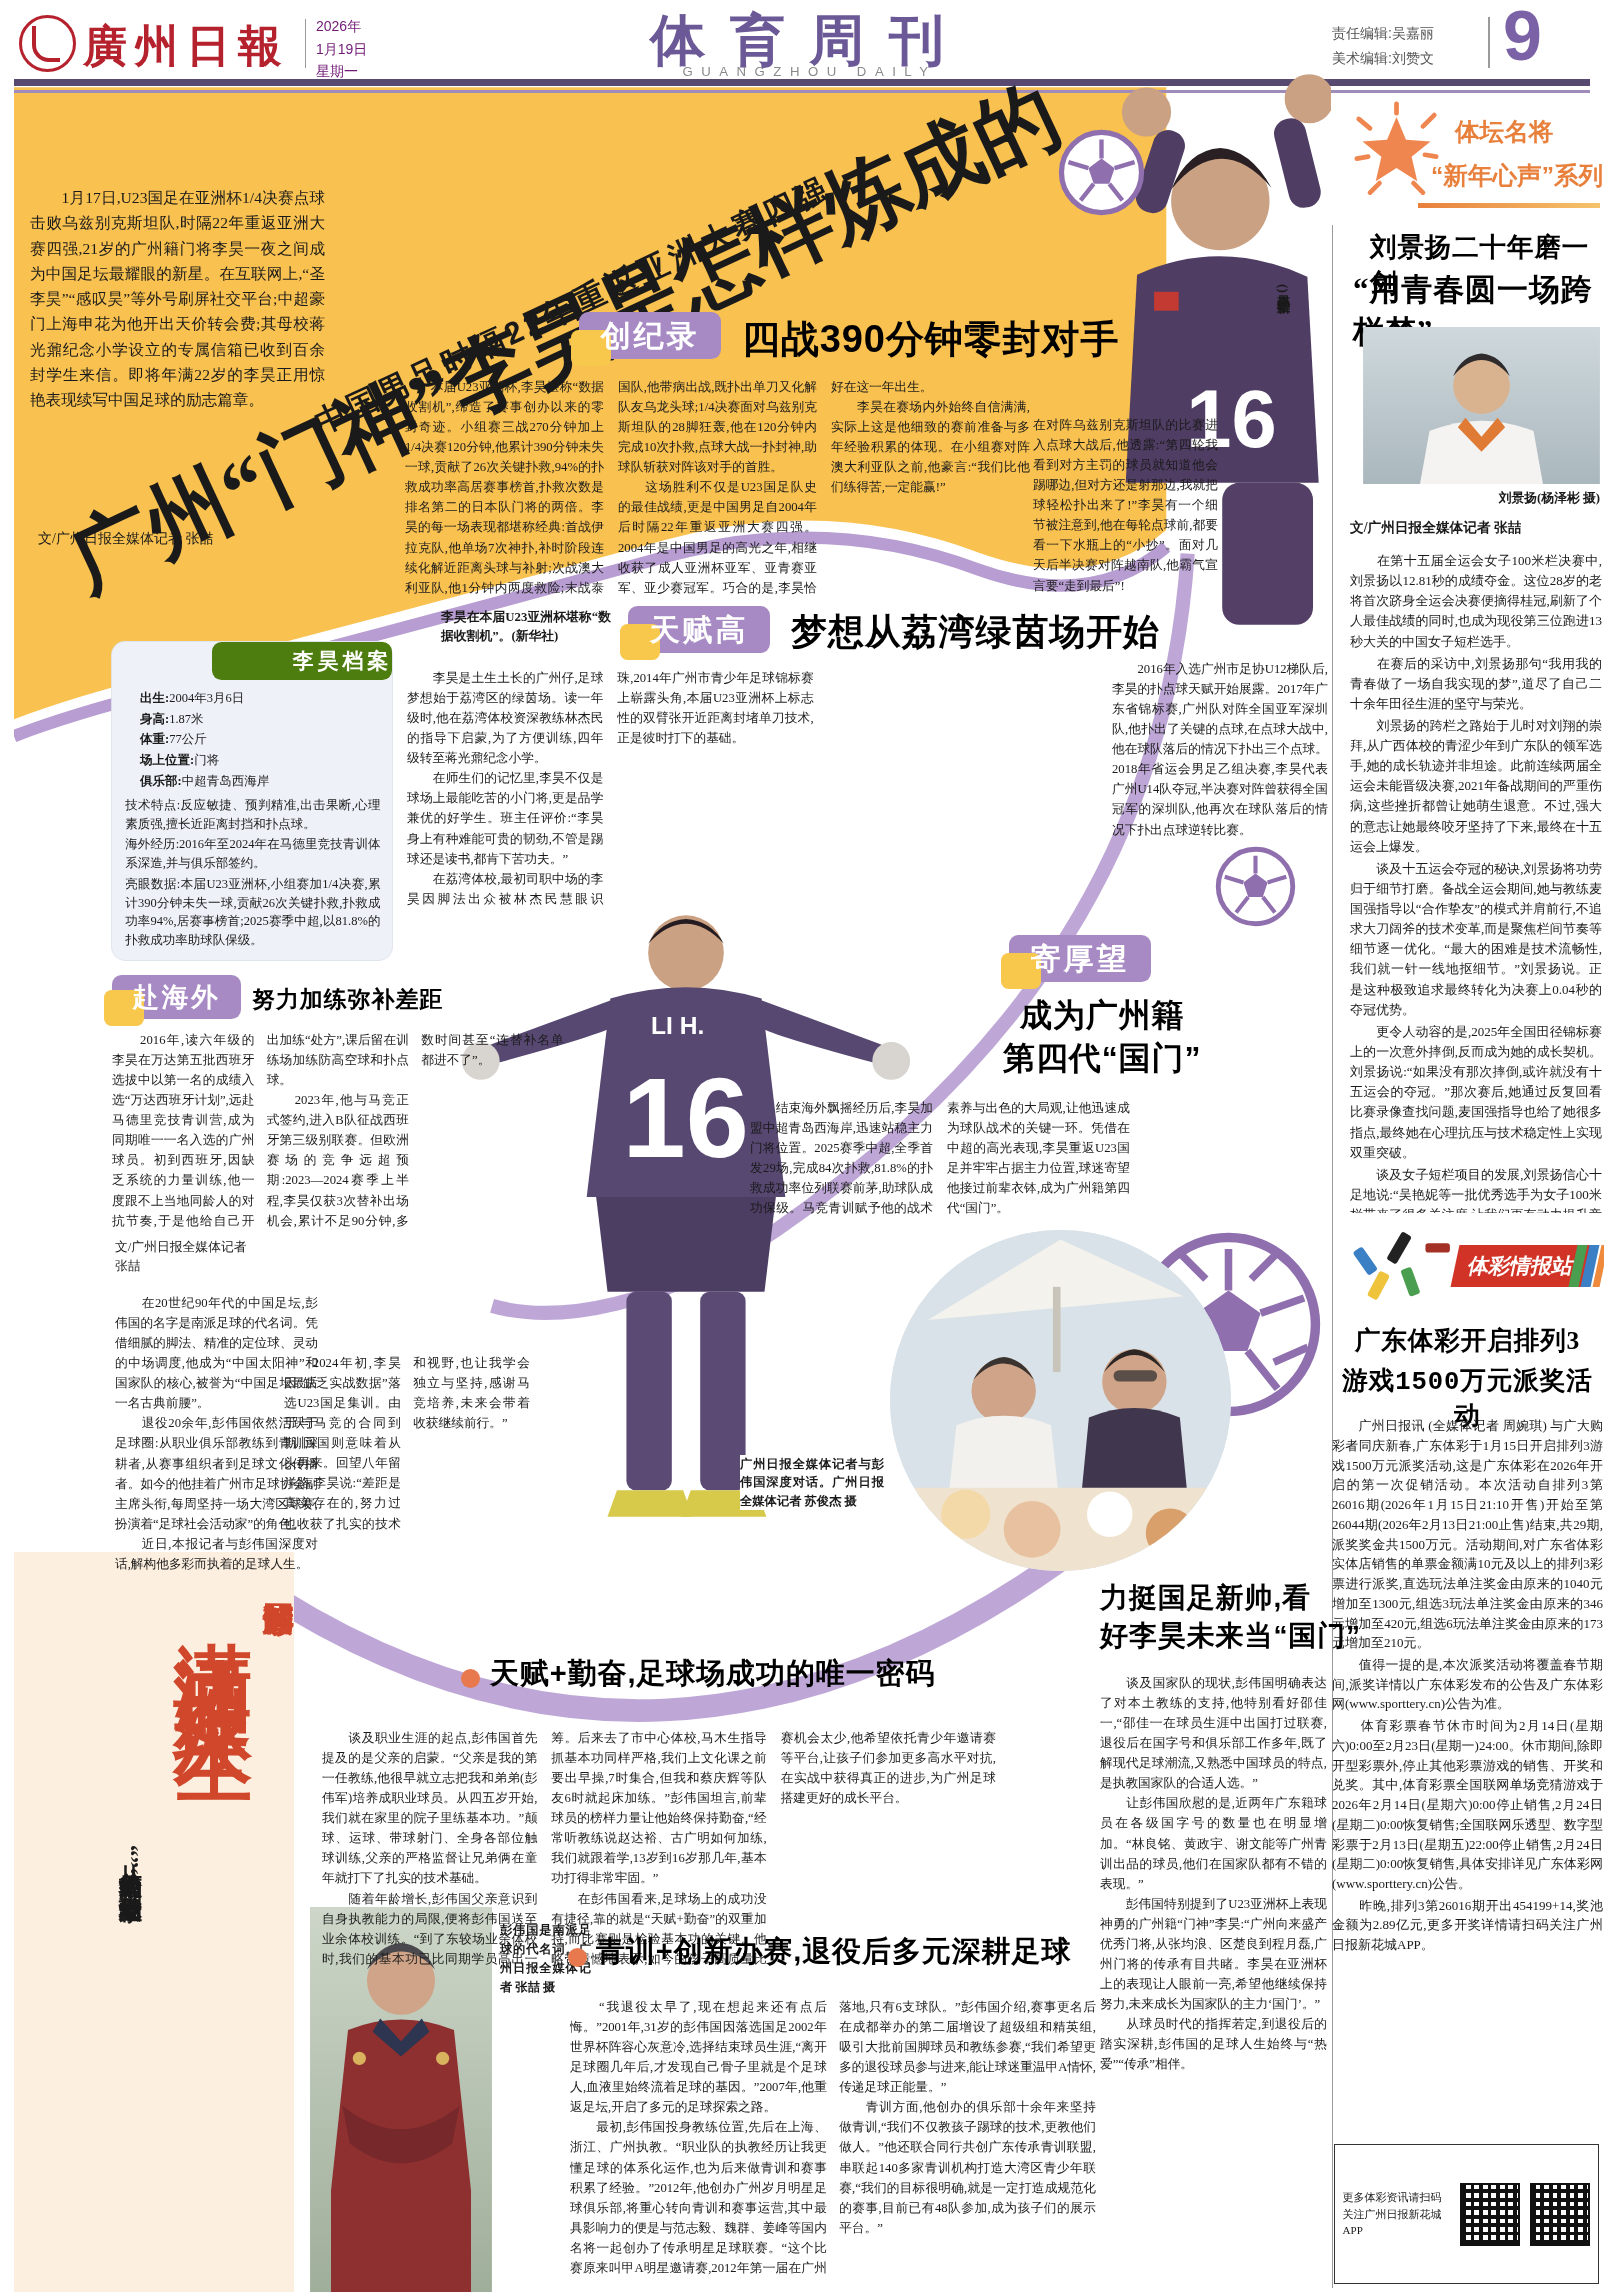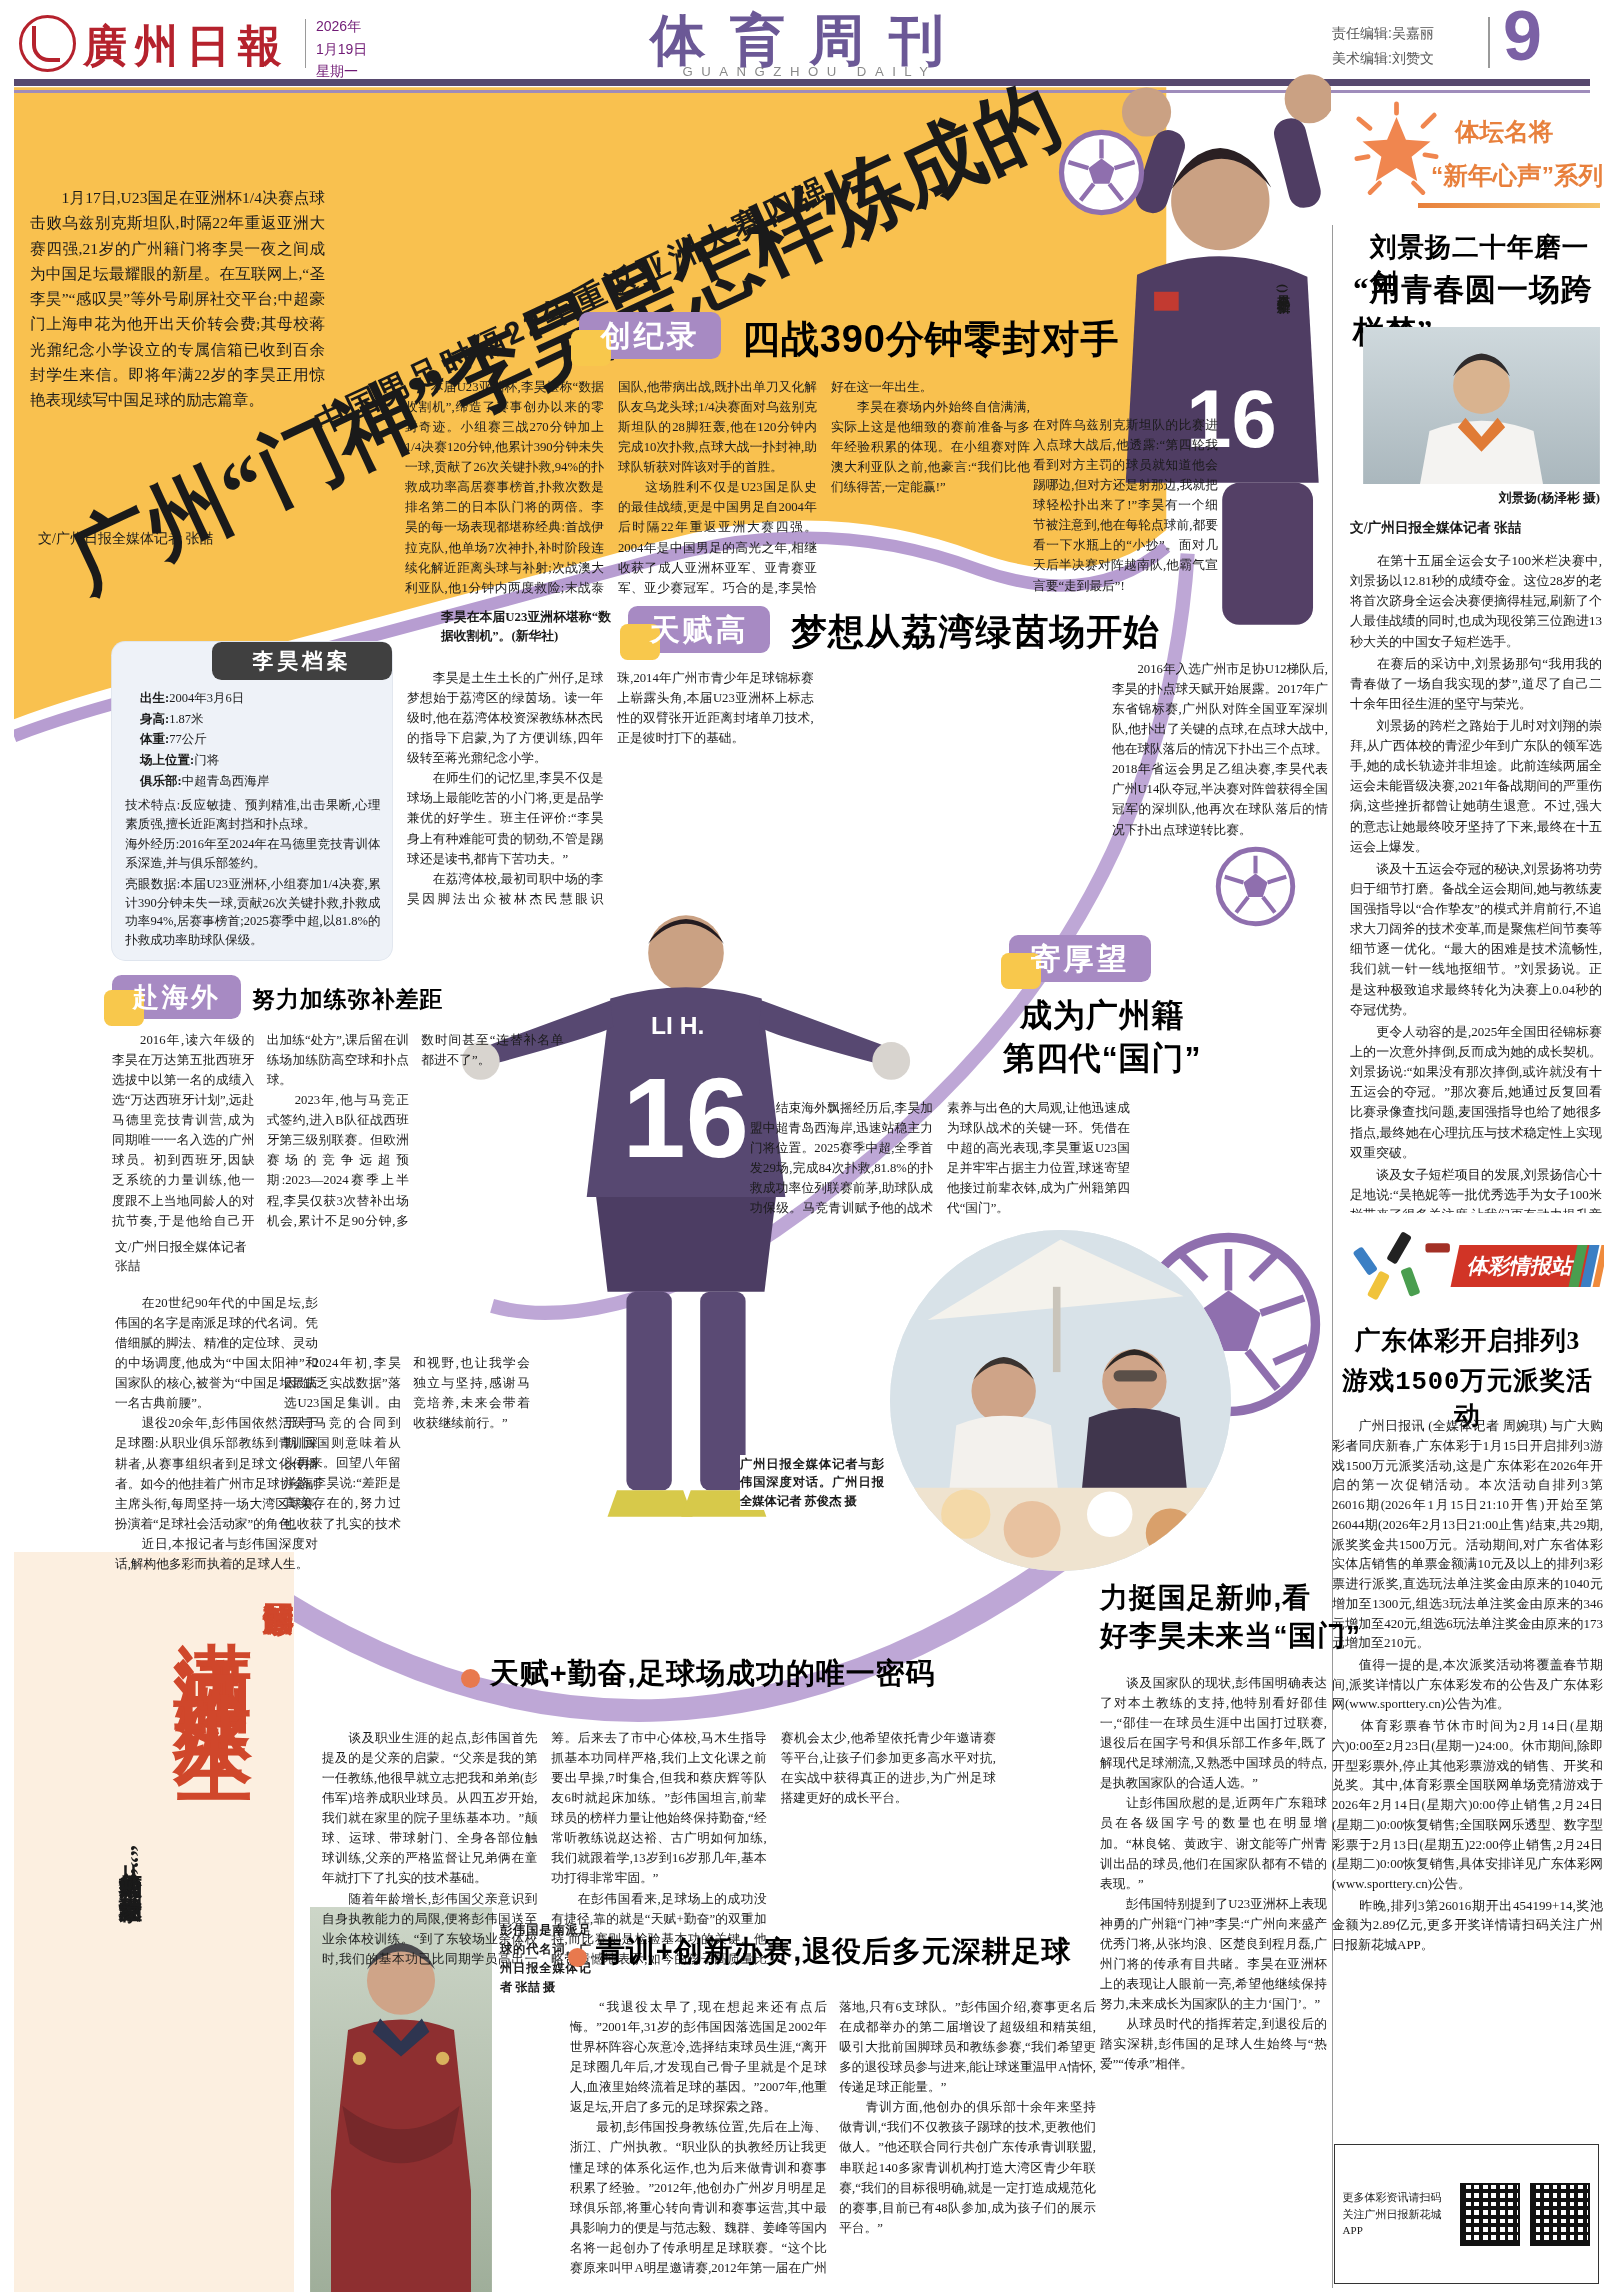--- a/index.html
+++ b/index.html
@@ -79,21 +79,21 @@
   </svg>
   <div class="abs vert" style="left:1274px;top:284px;height:123px;font-size:13.2px;font-weight:bold;z-index:3;">李昊(新华社)</div>
 
   <svg class="abs" style="left:1058px;top:129px;width:87px;height:87px;z-index:3;" viewBox="0 0 100 100">
     <circle cx="50" cy="50" r="46" fill="#fff" stroke="#8f6fae" stroke-width="6"></circle>
     <polygon points="50,34 65,45 59,63 41,63 35,45" fill="#8f6fae"></polygon>
     <path d="M50,34 V12 M65,45 L88,38 M59,63 L74,82 M41,63 L26,82 M35,45 L12,38" stroke="#8f6fae" stroke-width="5" fill="none"></path>
   </svg>
 
   <div class="abs" style="left:112px;top:642px;width:280px;height:318px;background:#eef2f8;border-radius:13.2px;z-index:2;box-shadow:0 0 0 0.9px #dfe5ee;">
-    <div class="abs hei" style="right:0;top:0;width:180px;height:38px;background:#404040;border-radius:9.5px;color:#fff;font-size:21px;font-weight:bold;text-align:center;line-height:38px;letter-spacing:3.8px;">李昊档案</div>
+    <div class="abs hei" style="right:0;top:0;width:180px;height:38px;background:#4d7c0f;border-radius:9.5px;color:#fff;font-size:21px;font-weight:bold;text-align:right;line-height:38px;letter-spacing:3.8px;">李昊档案</div>
     <div class="plist" style="padding:47px 11.4px 0 28px;font-size:12.5px;line-height:1.5;">
         <p><b>出生:</b>2004年3月6日</p>
         <p><b>身高:</b>1.87米</p>
         <p><b>体重:</b>77公斤</p>
         <p><b>场上位置:</b>门将</p>
         <p><b>俱乐部:</b>中超青岛西海岸</p>
       </div>
     <div class="plist just" style="padding:3.8px 11.4px 0 13.2px;font-size:12.5px;line-height:1.5;">
         <p>技术特点:反应敏捷、预判精准,出击果断,心理素质强,擅长近距离封挡和扑点球。</p>
         <p>海外经历:2016年至2024年在马德里竞技青训体系深造,并与俱乐部签约。</p>

